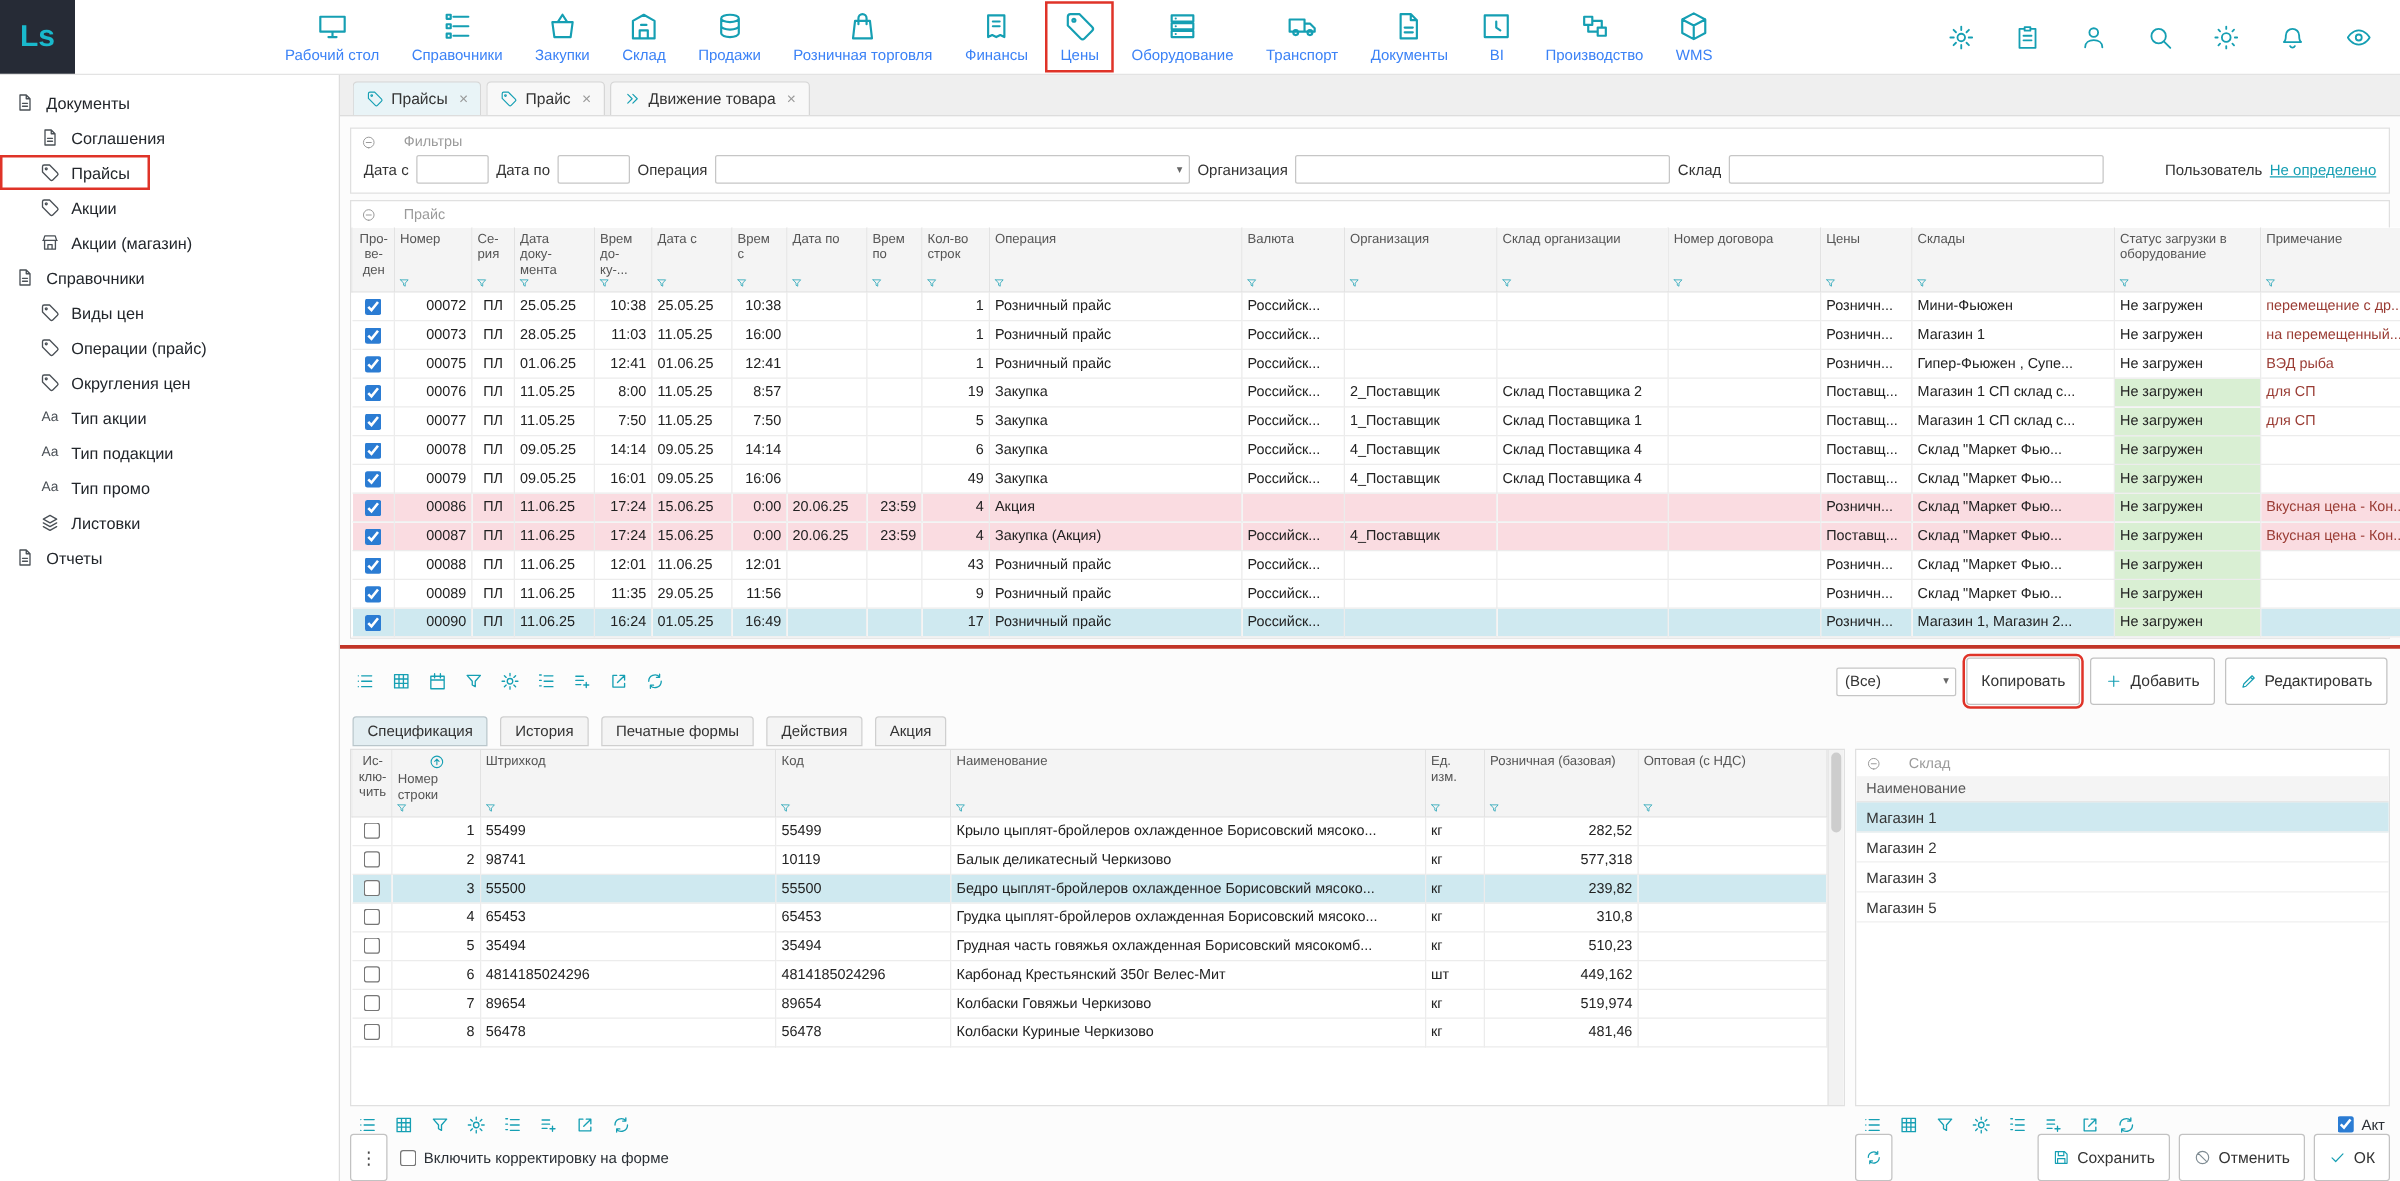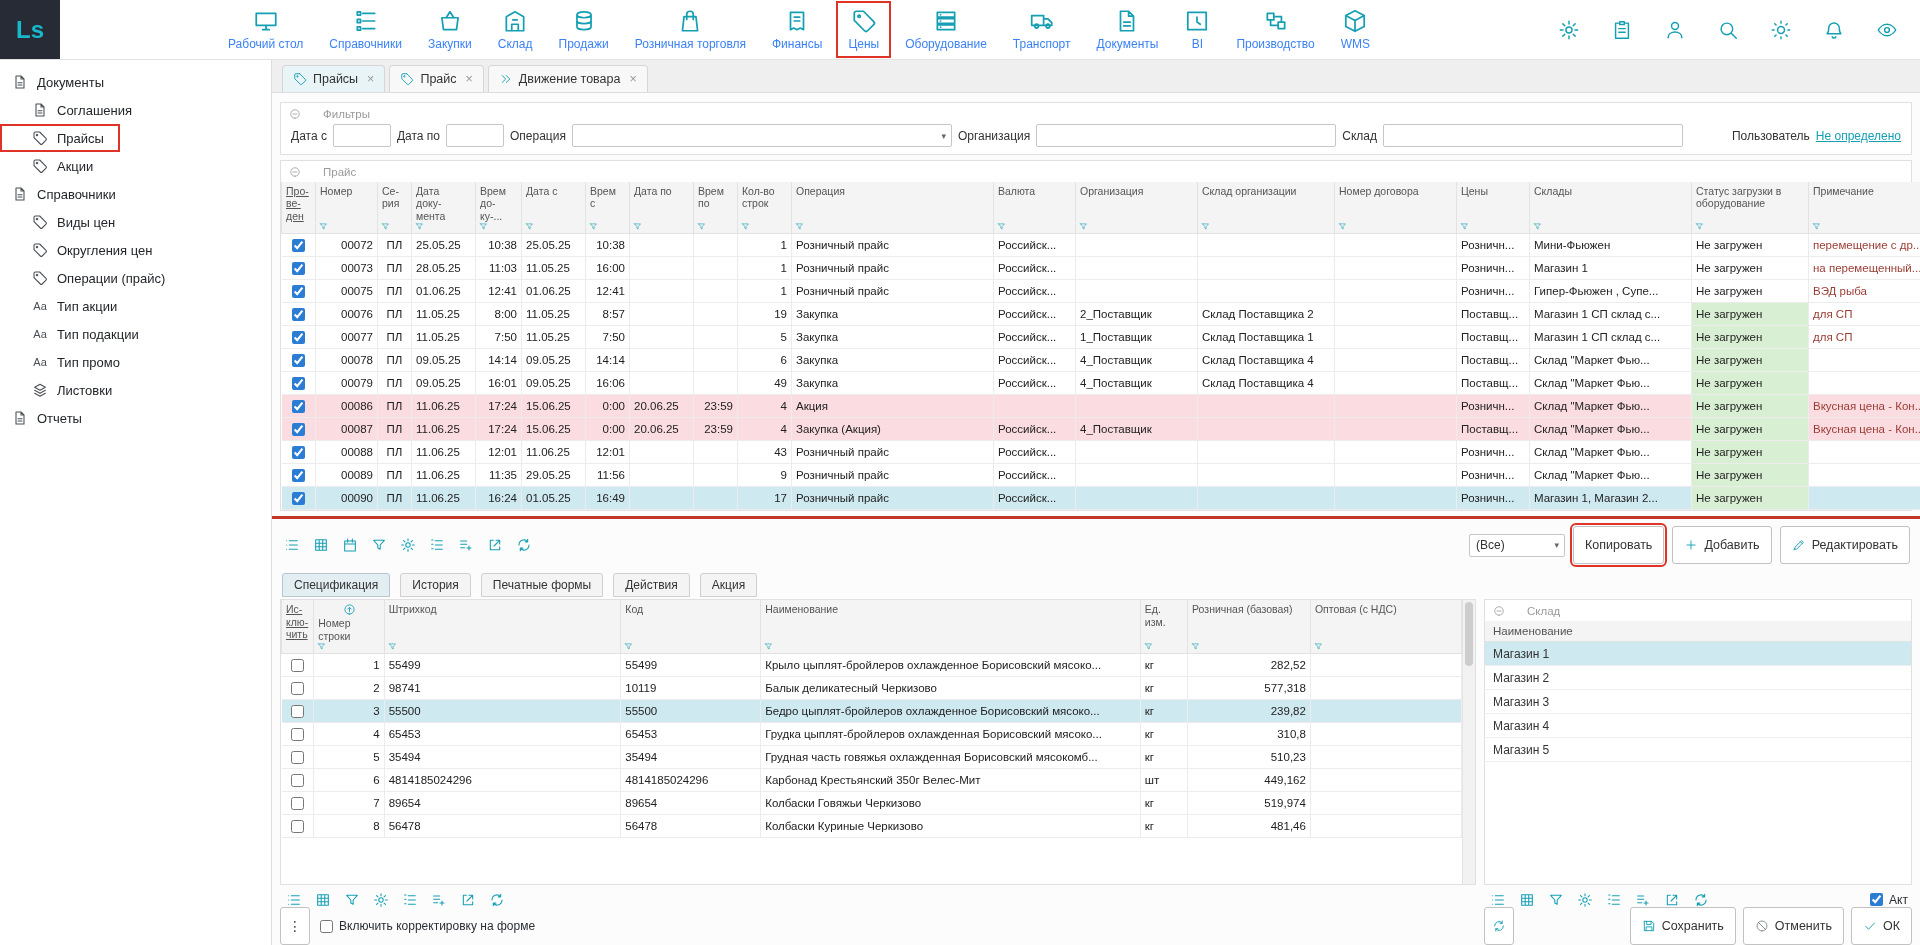--- a/index.html
+++ b/index.html
@@ -57,21 +57,21 @@
   .selwrap select{appearance:none;-webkit-appearance:none;width:100%;height:23px;border:1px solid #c6c6c6;border-radius:2px;
                   background:#fff;font-size:12px;color:#333;padding:0 18px 0 6px;font-family:inherit;}
   .selwrap::after{content:"▾";position:absolute;right:6px;top:50%;transform:translateY(-50%);font-size:9px;color:#666;pointer-events:none;}
   .userlink{color:var(--accent);text-decoration:underline;cursor:pointer;}
   .ml-auto{margin-left:auto;}
 
   
   .grid-table{border-collapse:collapse;table-layout:fixed;width:100%;background:#fff;}
   .grid-table th{background:#f4f4f4;border:1px solid #e2e2e2;border-top:none;font-weight:normal;font-size:10.5px;color:#555;
                  text-align:left;vertical-align:top;padding:3px 3px 11px 4px;white-space:pre-line;line-height:1.18;position:relative;height:43px;cursor:pointer;}
-  .grid-table th:first-child{text-align:left;text-decoration:underline;}
+  .grid-table th:first-child{text-align:center;}
   .grid-table td{border-right:1px solid #ececec;border-bottom:1px solid #ececec;font-size:11.5px;color:#222;
                  padding:0 4px;height:23px;white-space:nowrap;overflow:hidden;}
   .grid-table tr{cursor:pointer;}
   tr.pink td{background:var(--pink);}
   tr.sel td{background:var(--sel);}
   td.green{background:var(--green) !important;}
   td.note{color:var(--note);}
   .ta-r{text-align:right;} .ta-c{text-align:center;}
   .chkcell{text-align:center;}
   input[type=checkbox]{accent-color:#2b7cd3;width:13px;height:13px;margin:0;vertical-align:middle;cursor:pointer;}
@@ -272,43 +272,49 @@
           <path d="M11.5 3H5a2 2 0 00-2 2v6.5L12.5 21a2 2 0 002.8 0l5.7-5.7a2 2 0 000-2.8L11.5 3z M7.5 6.5a1.1 1.1 0 100 2.2 1.1 1.1 0 000-2.2"></path>
         </svg>
         <span>Прайсы</span>
       </div>
       <div class="tree-row child">
         <svg class="tico" viewBox="0 0 24 24">
           <path d="M11.5 3H5a2 2 0 00-2 2v6.5L12.5 21a2 2 0 002.8 0l5.7-5.7a2 2 0 000-2.8L11.5 3z M7.5 6.5a1.1 1.1 0 100 2.2 1.1 1.1 0 000-2.2"></path>
         </svg>
         <span>Акции</span>
       </div>
+      <div class="tree-row child">
+        <svg class="tico" viewBox="0 0 24 24">
+          <path d="M4 9.5L5.8 4h12.4L20 9.5 M5.5 9.5V20h13V9.5 M9.5 20v-5.5h5V20 M3.5 9.5h17"></path>
+        </svg>
+        <span>Акции (магазин)</span>
+      </div>
       <div class="tree-row sec">
         <svg class="tico" viewBox="0 0 24 24">
           <path d="M13.5 3H6v18h12V7.5L13.5 3z M13.5 3v4.5H18 M9 13h6 M9 16.5h6"></path>
         </svg>
         <span>Справочники</span>
       </div>
       <div class="tree-row child">
         <svg class="tico" viewBox="0 0 24 24">
           <path d="M11.5 3H5a2 2 0 00-2 2v6.5L12.5 21a2 2 0 002.8 0l5.7-5.7a2 2 0 000-2.8L11.5 3z M7.5 6.5a1.1 1.1 0 100 2.2 1.1 1.1 0 000-2.2"></path>
         </svg>
         <span>Виды цен</span>
       </div>
       <div class="tree-row child">
         <svg class="tico" viewBox="0 0 24 24">
           <path d="M11.5 3H5a2 2 0 00-2 2v6.5L12.5 21a2 2 0 002.8 0l5.7-5.7a2 2 0 000-2.8L11.5 3z M7.5 6.5a1.1 1.1 0 100 2.2 1.1 1.1 0 000-2.2"></path>
         </svg>
-        <span>Округления цен</span>
+        <span>Операции (прайс)</span>
       </div>
       <div class="tree-row child">
         <svg class="tico" viewBox="0 0 24 24">
           <path d="M11.5 3H5a2 2 0 00-2 2v6.5L12.5 21a2 2 0 002.8 0l5.7-5.7a2 2 0 000-2.8L11.5 3z M7.5 6.5a1.1 1.1 0 100 2.2 1.1 1.1 0 000-2.2"></path>
         </svg>
-        <span>Операции (прайс)</span>
+        <span>Округления цен</span>
       </div>
       <div class="tree-row child">
         <span class="aa-ic">Аа</span>
         <span>Тип акции</span>
       </div>
       <div class="tree-row child">
         <span class="aa-ic">Аа</span>
         <span>Тип подакции</span>
       </div>
       <div class="tree-row child">
@@ -1015,23 +1021,20 @@
               <div class="store-row sel">
                 <span>Магазин 1</span>
               </div>
               <div class="store-row">
                 <span>Магазин 2</span>
               </div>
               <div class="store-row">
                 <span>Магазин 3</span>
               </div>
               <div class="store-row">
-                <span>Магазин 4</span>
-              </div>
-              <div class="store-row">
                 <span>Магазин 5</span>
               </div>
             </div>
         </div>
         <div class="mini-toolbar">
           <span class="tools" id="storeTools">
               <span class="tool-btn">
                 <svg class="ic" viewBox="0 0 24 24">
                   <path d="M4 5.5h.01 M4 12h.01 M4 18.5h.01 M8 5.5h12 M8 12h12 M8 18.5h12"></path>
                 </svg>

